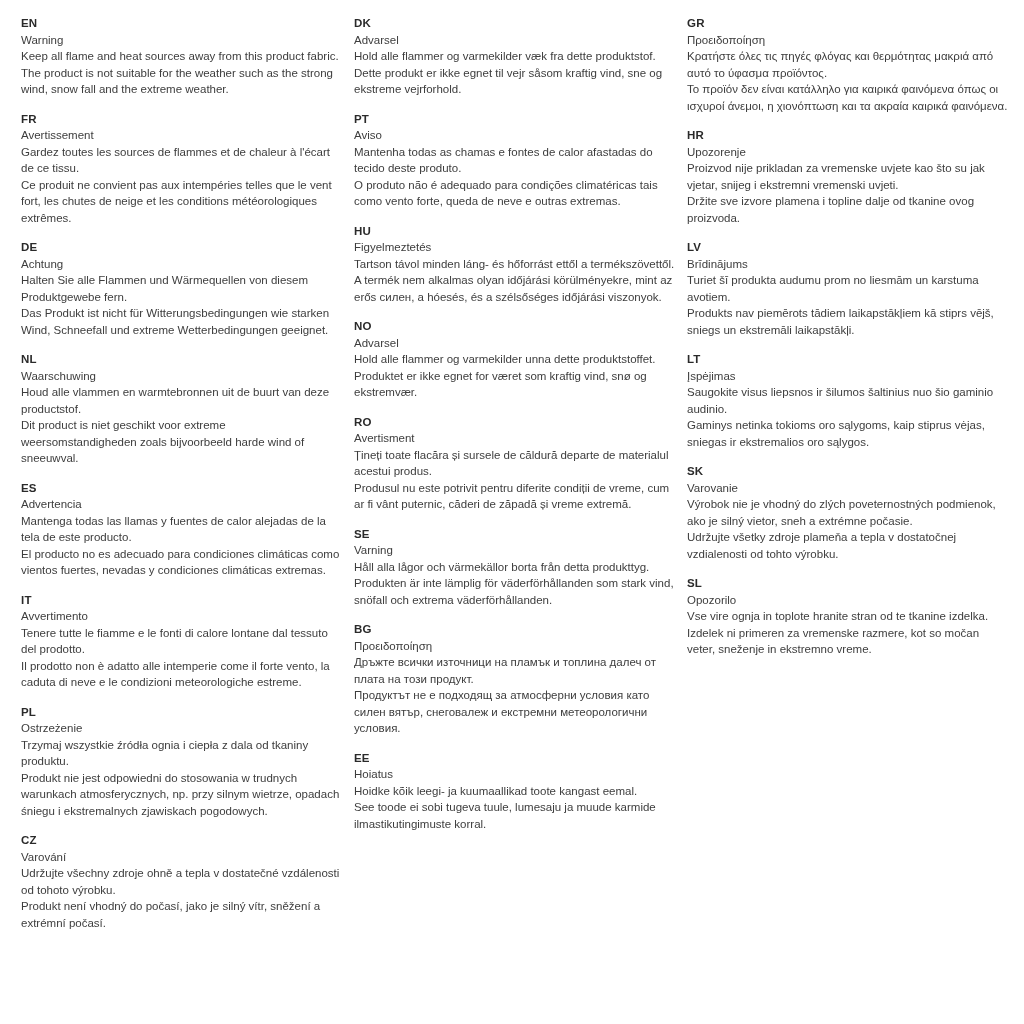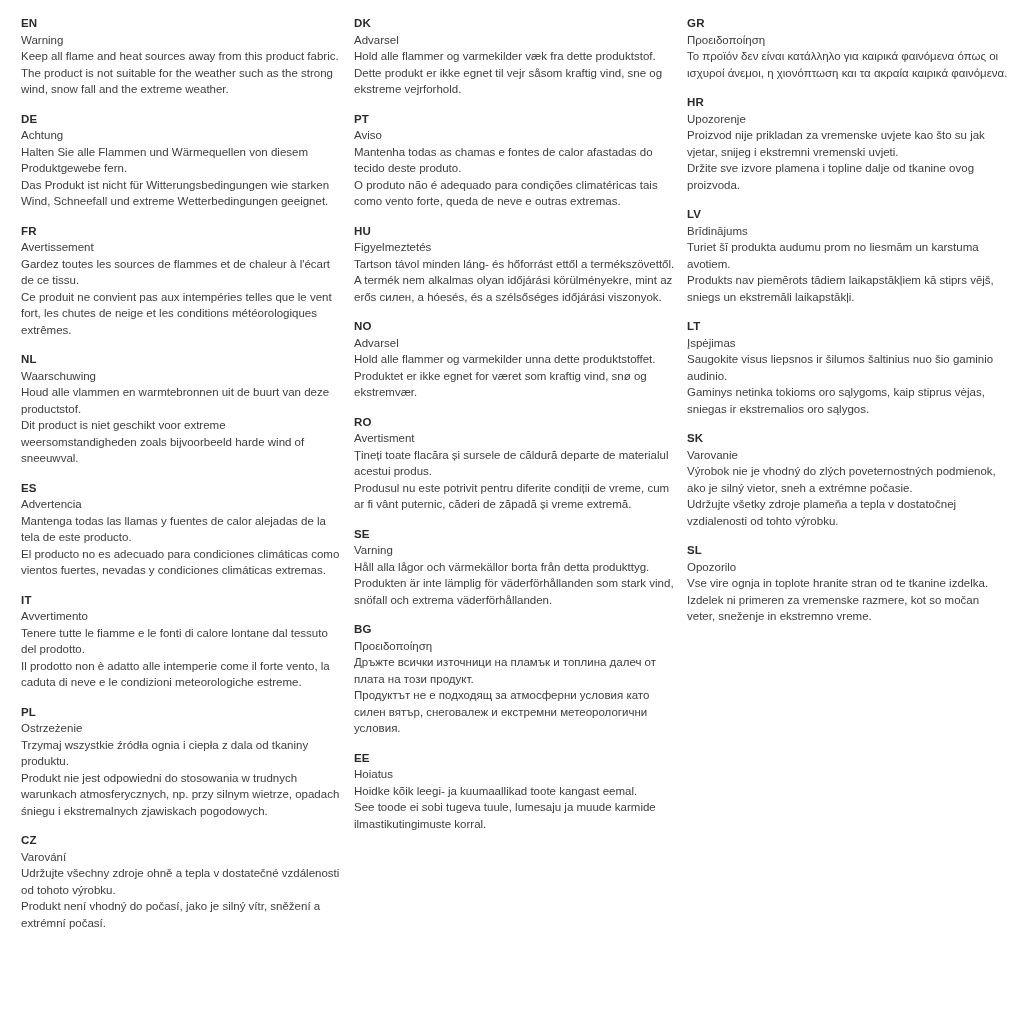--- a/index.html
+++ b/index.html
@@ -40,30 +40,30 @@
 
 <div class="sheet" id="sheet">
     <div class="col">
       <section class="entry">
         <div class="code">EN</div>
         <div class="title">Warning</div>
         <p class="sentence">Keep all flame and heat sources away from this product fabric.</p>
         <p class="sentence">The product is not suitable for the weather such as the strong wind, snow fall and the extreme weather.</p>
       </section>
       <section class="entry">
+        <div class="code">FR</div>
+        <div class="title">Avertissement</div>
+        <p class="sentence">Gardez toutes les sources de flammes et de chaleur à l'écart de ce tissu.</p>
+        <p class="sentence">Ce produit ne convient pas aux intempéries telles que le vent fort, les chutes de neige et les conditions météorologiques extrêmes.</p>
+      </section>
+      <section class="entry">
         <div class="code">DE</div>
         <div class="title">Achtung</div>
         <p class="sentence">Halten Sie alle Flammen und Wärmequellen von diesem Produktgewebe fern.</p>
         <p class="sentence">Das Produkt ist nicht für Witterungsbedingungen wie starken Wind, Schneefall und extreme Wetterbedingungen geeignet.</p>
-      </section>
-      <section class="entry">
-        <div class="code">FR</div>
-        <div class="title">Avertissement</div>
-        <p class="sentence">Gardez toutes les sources de flammes et de chaleur à l'écart de ce tissu.</p>
-        <p class="sentence">Ce produit ne convient pas aux intempéries telles que le vent fort, les chutes de neige et les conditions météorologiques extrêmes.</p>
       </section>
       <section class="entry">
         <div class="code">NL</div>
         <div class="title">Waarschuwing</div>
         <p class="sentence">Houd alle vlammen en warmtebronnen uit de buurt van deze productstof.</p>
         <p class="sentence">Dit product is niet geschikt voor extreme weersomstandigheden zoals bijvoorbeeld harde wind of sneeuwval.</p>
       </section>
       <section class="entry">
         <div class="code">ES</div>
         <div class="title">Advertencia</div>
@@ -136,20 +136,21 @@
         <div class="code">EE</div>
         <div class="title">Hoiatus</div>
         <p class="sentence">Hoidke kõik leegi- ja kuumaallikad toote kangast eemal.</p>
         <p class="sentence">See toode ei sobi tugeva tuule, lumesaju ja muude karmide ilmastikutingimuste korral.</p>
       </section>
     </div>
     <div class="col">
       <section class="entry">
         <div class="code">GR</div>
         <div class="title">Προειδοποίηση</div>
+        <p class="sentence">Κρατήστε όλες τις πηγές φλόγας και θερμότητας μακριά από αυτό το ύφασμα προϊόντος.</p>
         <p class="sentence">Το προϊόν δεν είναι κατάλληλο για καιρικά φαινόμενα όπως οι ισχυροί άνεμοι, η χιονόπτωση και τα ακραία καιρικά φαινόμενα.</p>
       </section>
       <section class="entry">
         <div class="code">HR</div>
         <div class="title">Upozorenje</div>
         <p class="sentence">Proizvod nije prikladan za vremenske uvjete kao što su jak vjetar, snijeg i ekstremni vremenski uvjeti.</p>
         <p class="sentence">Držite sve izvore plamena i topline dalje od tkanine ovog proizvoda.</p>
       </section>
       <section class="entry">
         <div class="code">LV</div>

